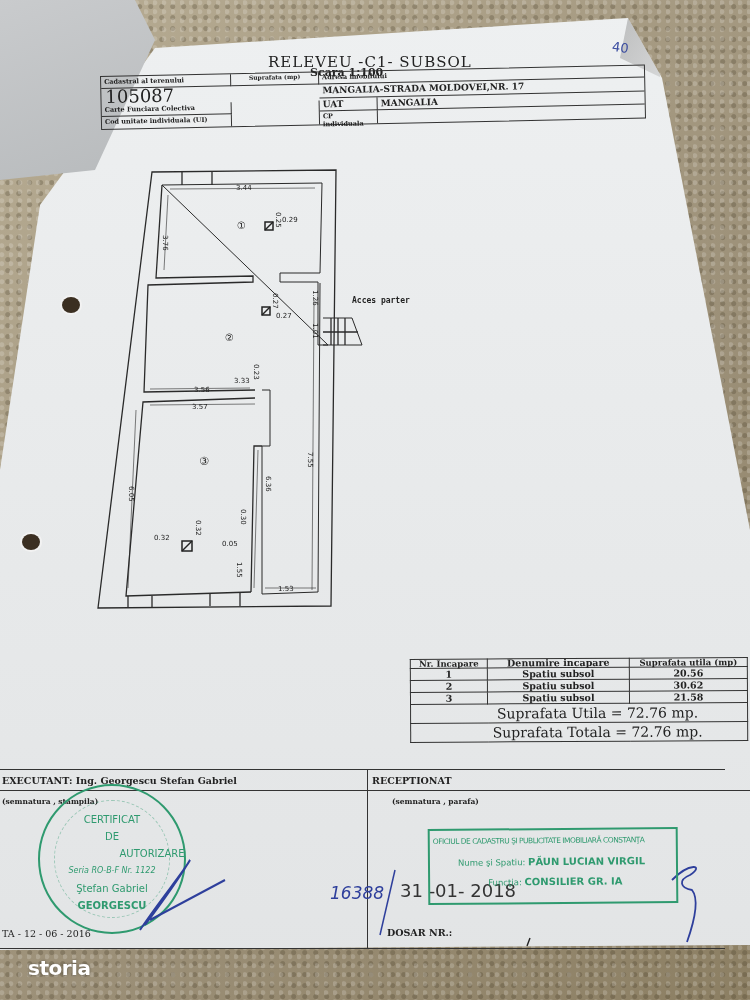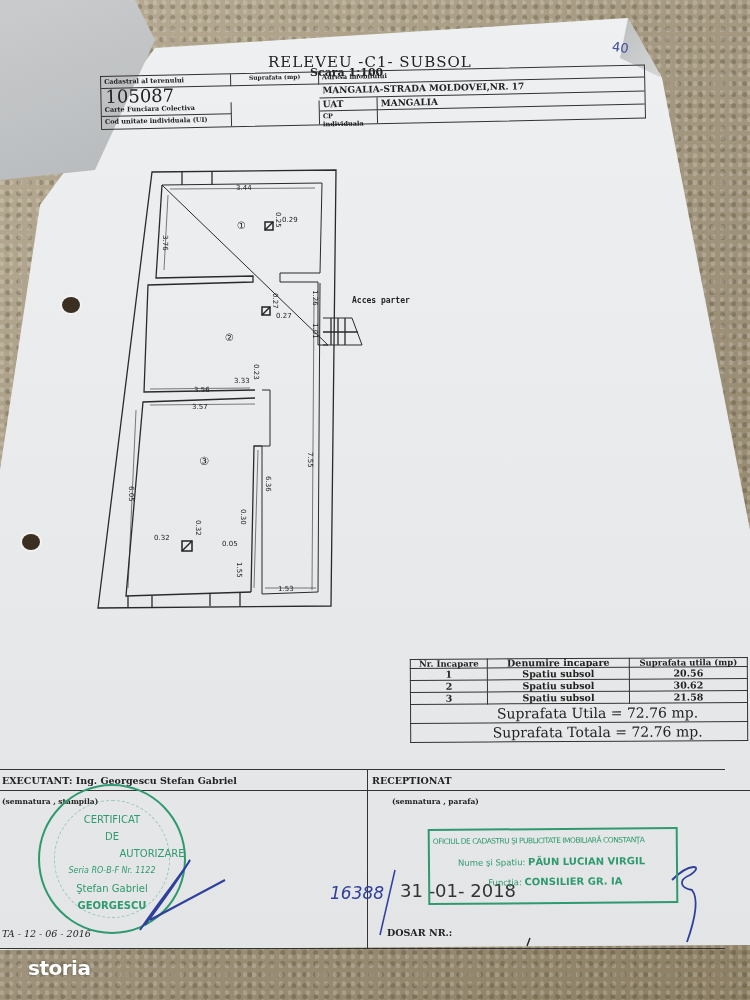--- a/index.html
+++ b/index.html
@@ -182,21 +182,21 @@
         <td colspan="3">Suprafata Totala = 72.76 mp.</td>
       </tr>
 </tbody>
   </table>
 
 <div class="foot">
   <div class="rowline"></div>
   <div class="divider"></div>
   <div class="ftxt" style="left:2px;top:5px;">EXECUTANT: Ing. Georgescu Stefan Gabriel</div>
   <div class="fsm" style="left:2px;top:27px;">(semnatura , stampila)</div>
-  <div class="ftxt" style="left:2px;top:158px;font-weight:normal;font-style:italic;">TA - 12 - 06 - 2016</div>
+  <div class="ftxt" style="left:2px;top:158px;font-weight:normal;">TA - 12 - 06 - 2016</div>
   <div class="ftxt" style="left:372px;top:5px;">RECEPTIONAT</div>
   <div class="fsm" style="left:372px;top:27px;margin-left:20px;">(semnatura , parafa)</div>
   <div class="ftxt" style="left:387px;top:157px;">DOSAR NR.:</div>
 </div>
 
 <div class="stamp-round">
   <div class="inner"></div>
   <span style="top:28px;">CERTIFICAT</span>
   <span style="top:45px;">DE</span>
   <span style="top:62px;padding-left:40px;">AUTORIZARE</span>

